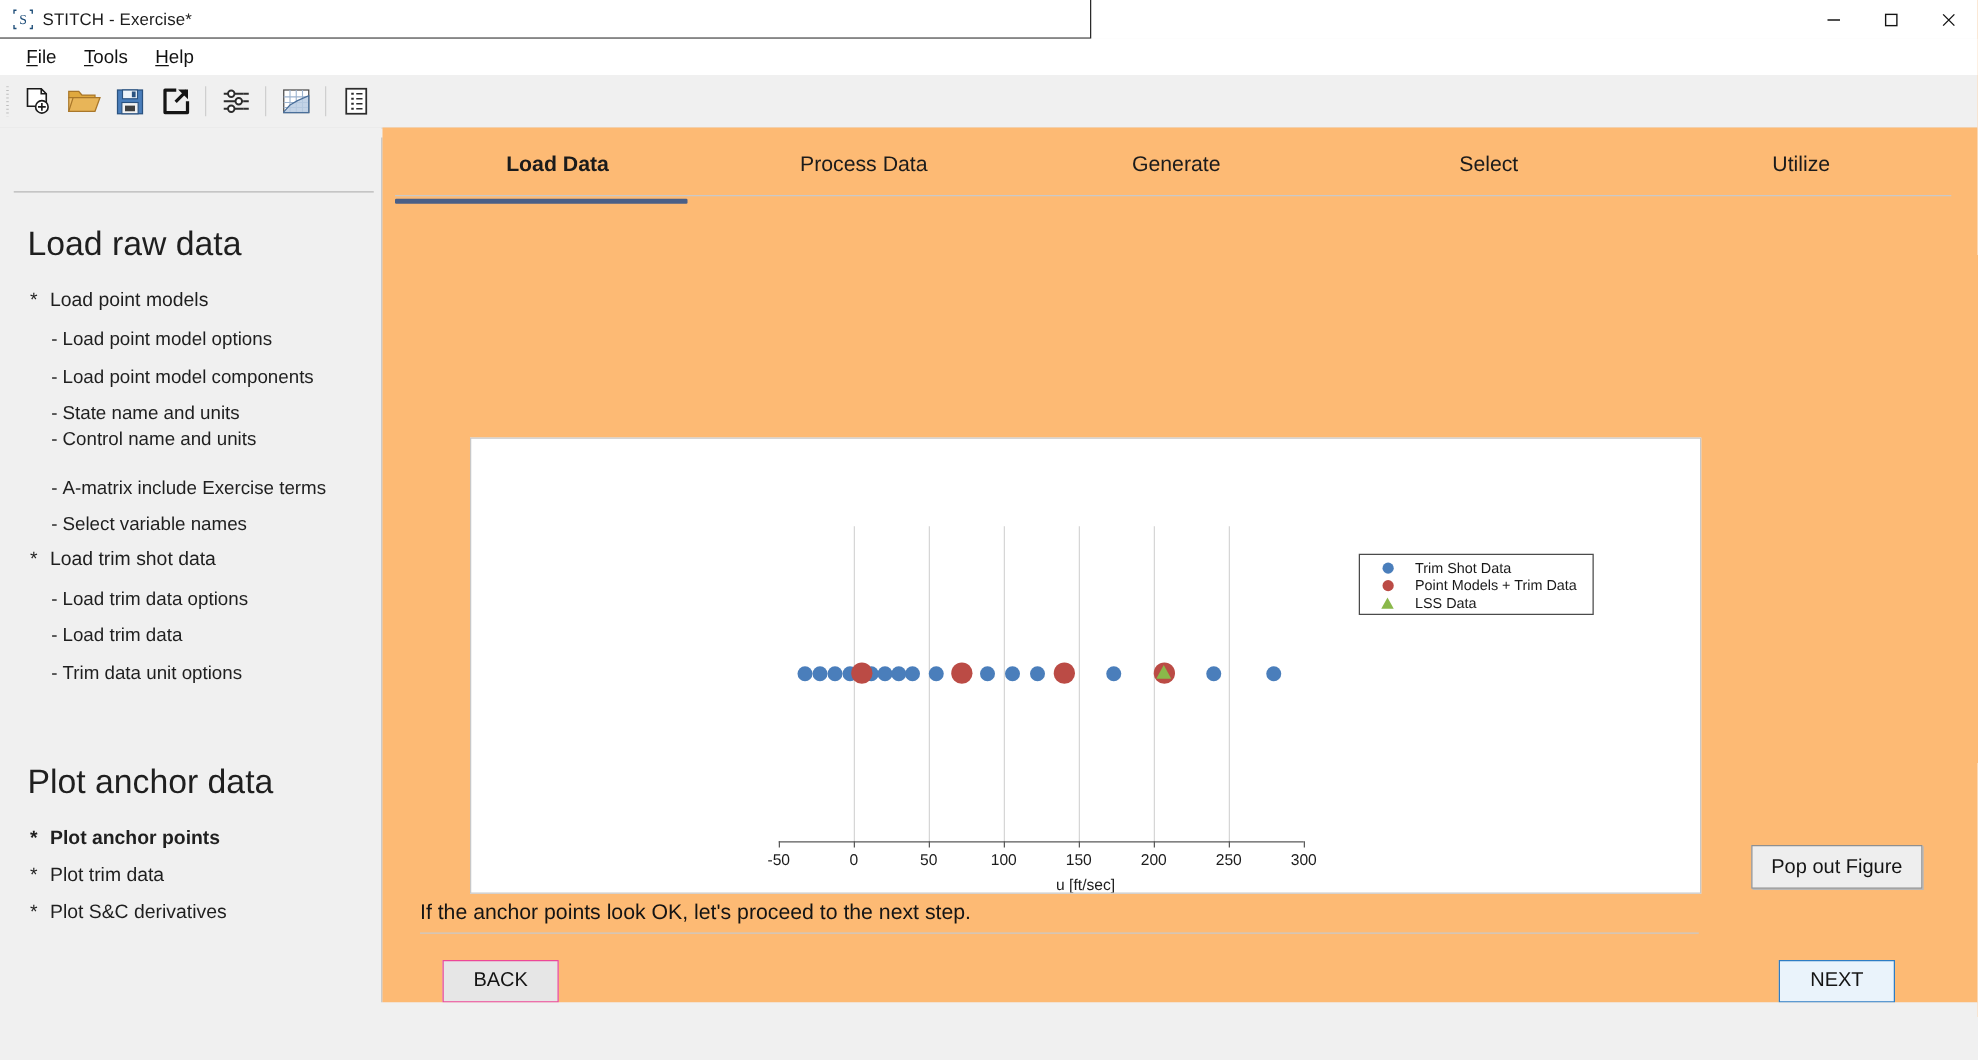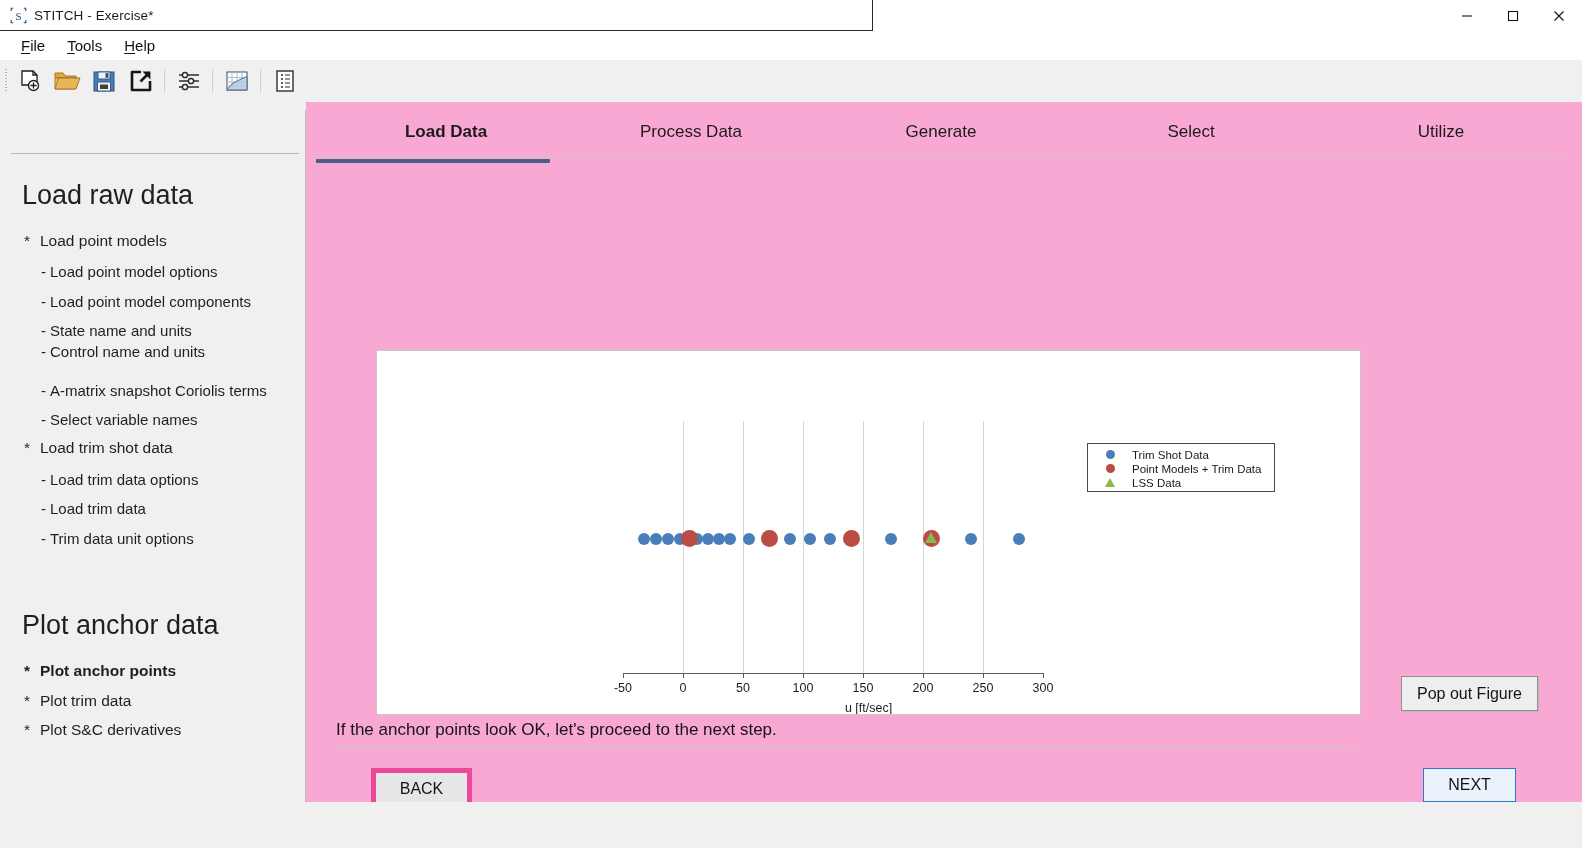--- a/index.html
+++ b/index.html
@@ -62,21 +62,21 @@
     position:absolute;left:22px;font-size:15.5px;color:#1f1f1f;white-space:nowrap;cursor:default;
   }
   .sb-item.star{left:24px;}
   .sb-item.star .bullet{display:inline-block;width:16px;color:#1f1f1f;}
   .sb-item.sub{left:41px;font-size:15px;}
   .sb-item.sub .dash{display:inline-block;width:9px;}
   .sb-item.current{font-weight:700;}
   .sidebar-edge{position:absolute;left:305px;top:110px;width:1px;height:692px;background:#bdbdbd;}
 
   
-  .main{position:absolute;left:306px;top:102px;width:1276px;height:700px;background:#f9a8d4;}
+  .main{position:absolute;left:306px;top:102px;width:1276px;height:700px;background:#fdba74;}
   .tabs{position:absolute;left:10px;top:6px;width:1255px;height:53px;}
   .tab{
     position:absolute;top:14px;font-size:17px;color:#1b1b1b;text-align:center;cursor:default;white-space:nowrap;
   }
   .tab.active{font-weight:700;}
   .tab-underline{position:absolute;top:51px;height:4px;background:#4a5f86;border-radius:1px;}
   .tabs-baseline{position:absolute;left:10px;top:54px;width:1245px;height:1px;background:#c9c9c9;}
 
   
   .headline{
@@ -129,22 +129,22 @@
   
   .foot-note{
     position:absolute;left:30px;top:618px;font-size:17px;color:#141414;white-space:nowrap;
   }
   .foot-rule{position:absolute;left:30px;top:644px;width:1023px;height:1px;background:#c9c9c9;}
   .btn{
     position:absolute;font-size:16px;color:#141414;display:flex;align-items:center;justify-content:center;
     cursor:default;user-select:none;
   }
   .btn-back{
-    left:65px;top:666px;width:91px;height:32px;
-    background:#e6e6e6;border:5px solid #ec4899;
+    left:48px;top:666px;width:91px;height:32px;
+    background:#e6e6e6;border:1px solid #ec4899;
   }
   .btn-popout{
     left:1095px;top:574px;width:135px;height:33px;
     background:#eeeeee;border:1px solid #8f8f8f;
     box-shadow:1px 1px 0 #b9b9b9;
   }
   .btn-next{
     left:1117px;top:666px;width:91px;height:32px;
     background:#eaf3fb;border:1px solid #2e7dc4;
   }
@@ -278,21 +278,21 @@
     <div class="sb-item sub" style="top:191px;">
       <span class="dash">-</span><span>Load point model components</span>
     </div>
     <div class="sb-item sub" style="top:220px;">
       <span class="dash">-</span><span>State name and units</span>
     </div>
     <div class="sb-item sub" style="top:241px;">
       <span class="dash">-</span><span>Control name and units</span>
     </div>
     <div class="sb-item sub" style="top:280px;">
-      <span class="dash">-</span><span>A-matrix snapshot Coriolis terms</span>
+      <span class="dash">-</span><span>A-matrix include Exercise terms</span>
     </div>
     <div class="sb-item sub" style="top:309px;">
       <span class="dash">-</span><span>Select variable names</span>
     </div>
     <div class="sb-item star" style="top:337px;">
       <span class="bullet">*</span><span>Load trim shot data</span>
     </div>
     <div class="sb-item sub" style="top:369px;">
       <span class="dash">-</span><span>Load trim data options</span>
     </div>

